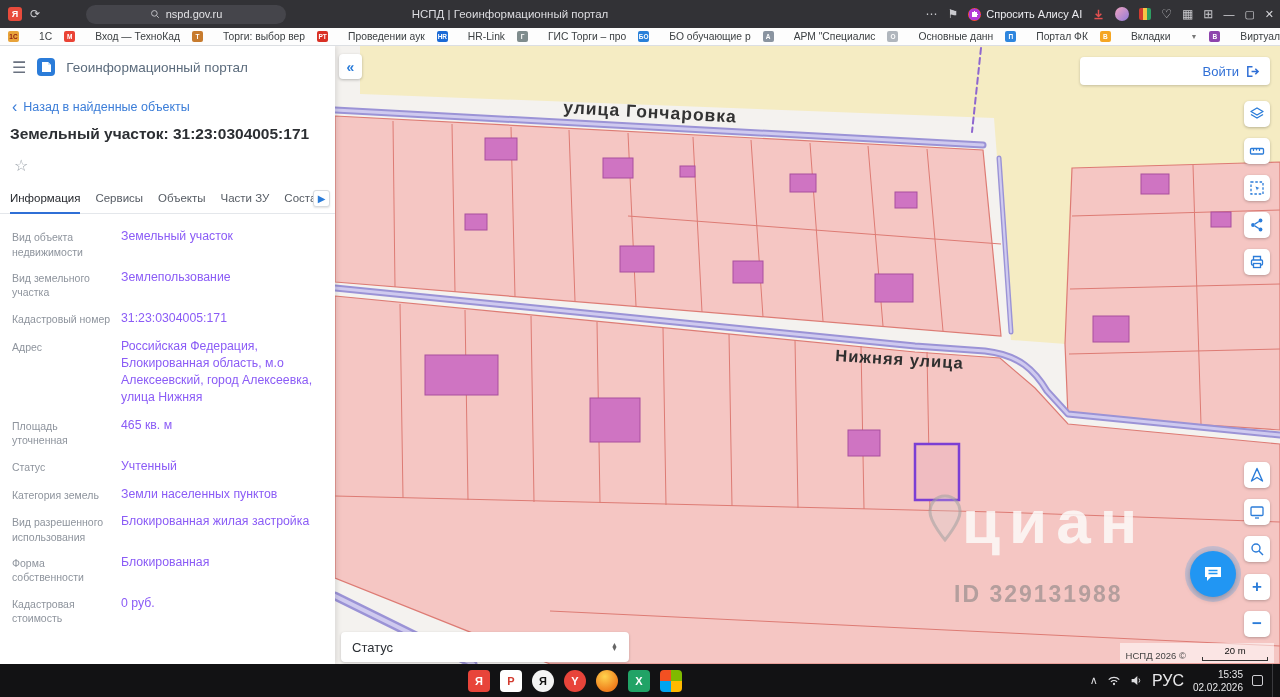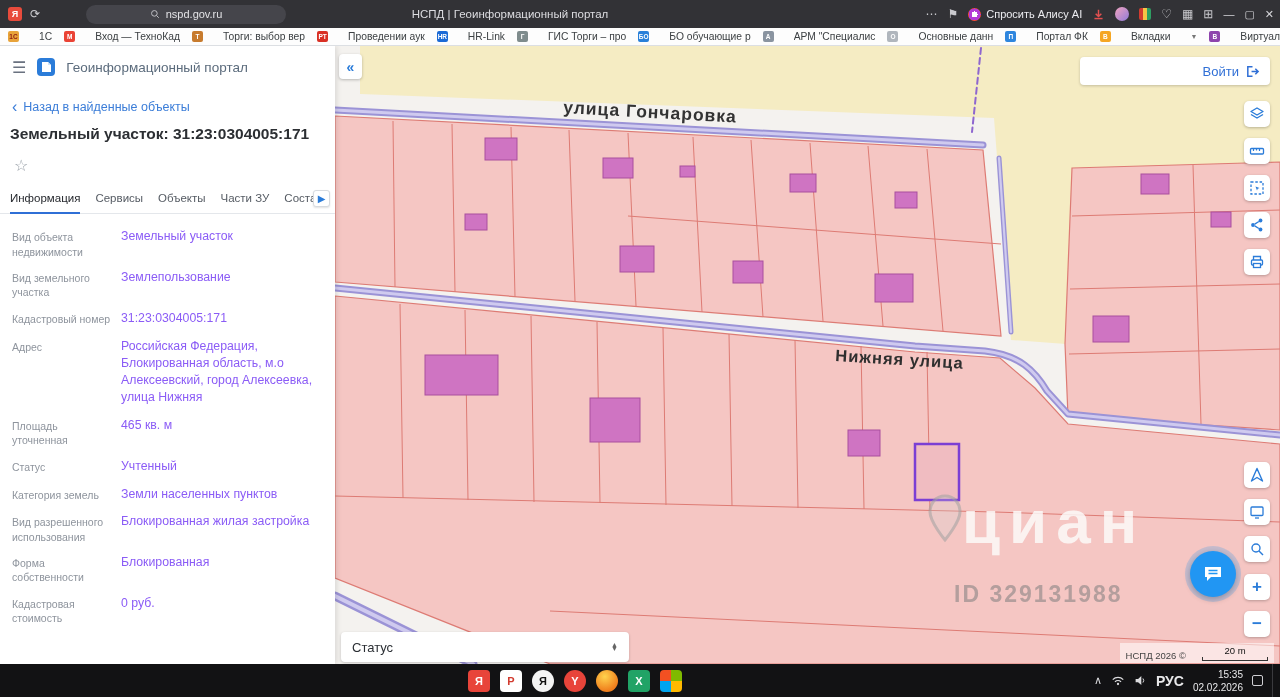--- a/index.html
+++ b/index.html
@@ -113,21 +113,21 @@
     color:#fff; font-size:11px; font-weight:bold; }
   .app-ic:nth-child(1){background:#e8443a;} .app-ic:nth-child(2){background:#fff;color:#d23b2f;}
   .app-ic:nth-child(3){background:#f4f4f4;color:#111;border-radius:50%;} .app-ic:nth-child(4){background:#e8443a;border-radius:50%;}
   .app-ic:nth-child(5){background:radial-gradient(circle at 40% 30%, #ffd34d, #f07f1d 70%);border-radius:50%;}
   .app-ic:nth-child(6){background:#21a366;}
   .grid-ic { width:22px; height:22px; border-radius:4px; overflow:hidden; display:grid; grid-template-columns:1fr 1fr; grid-template-rows:1fr 1fr; }
   .grid-ic i:nth-child(1){background:#f25022} .grid-ic i:nth-child(2){background:#7fba00}
   .grid-ic i:nth-child(3){background:#00a4ef} .grid-ic i:nth-child(4){background:#ffb900}
   .tb-tray { position:absolute; right:5px; top:0; height:100%; display:flex; align-items:center; gap:9px; }
   .tray-ic { color:#dcdcdf; font-size:11px; line-height:1; }
-  .tb-lang { color:#e8e8ea; font-size:14px;font-weight:bold; }
+  .tb-lang { color:#e8e8ea; font-size:16px; }
   .tb-clock { color:#e8e8ea; font-size:10px; text-align:right; line-height:1.3; }
   .action-box { width:11px; height:11px; border:1px solid #cfcfd3; border-radius:2px; }
   .desk-sliver { width:3px; height:100%; border-left:1px solid #3a3a3e; }
 </style>
 </head>
 <body>
 
 <div class="screen">
 
   <div class="browser-bar">

